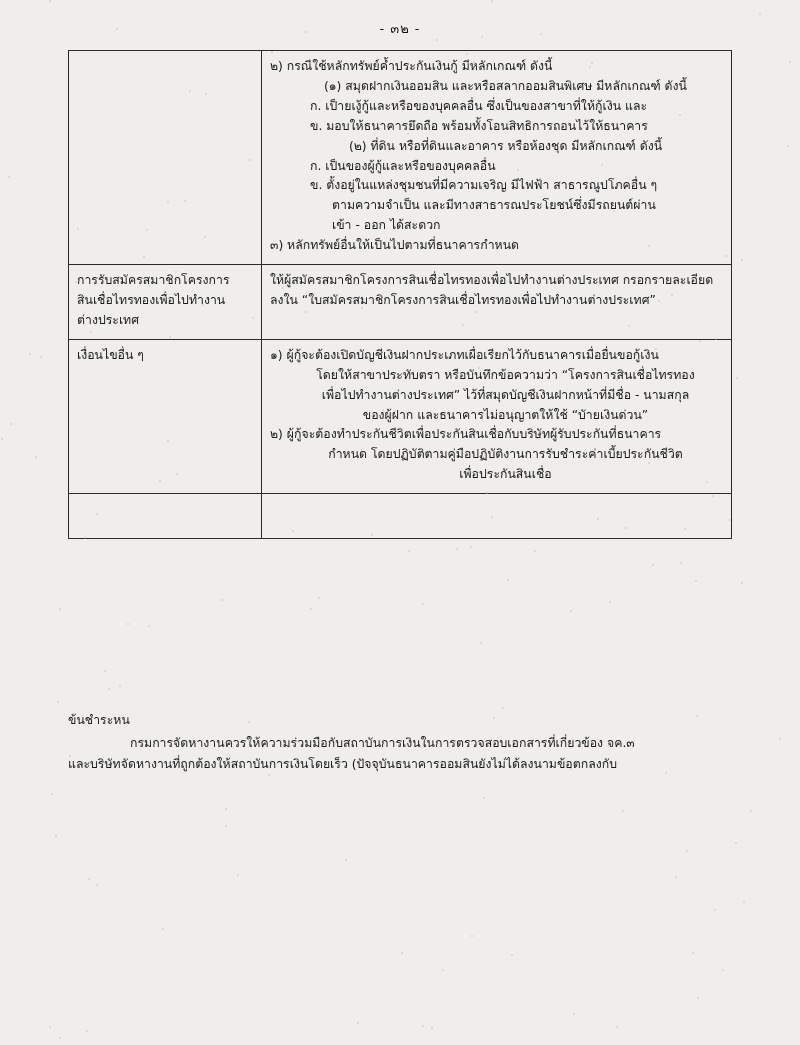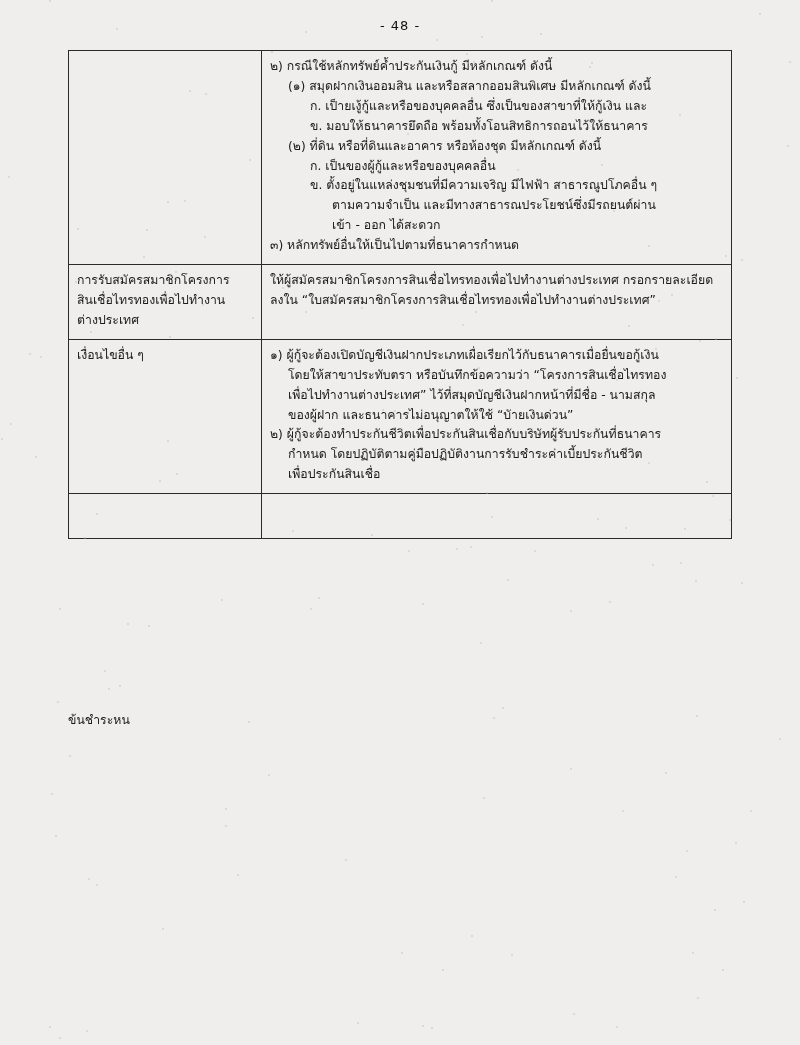--- a/index.html
+++ b/index.html
@@ -41,21 +41,21 @@
     font-size: 12.3px;
     line-height: 1.62;
   }
   td.labelcol {
     width: 176px;
   }
   .ln {
     display: block;
     white-space: nowrap;
   }
-  .i1 { padding-left: 18px; }
+  .i1 { padding-left: 18px; text-align: center; }
   .i2 { padding-left: 40px; }
   .i3 { padding-left: 62px; }
   .notes {
     position: absolute;
     left: 68px;
     top: 710px;
     width: 680px;
     font-size: 12.3px;
     line-height: 1.72;
   }
@@ -81,21 +81,21 @@
     height: 2px;
     border-radius: 50%;
   }
   .emptyrow td { height: 30px; }
 </style>
 </head>
 <body>
 
 <div class="page">
 
-  <div class="page-number">- 48 -</div>
+  <div class="page-number">- ๓๒ -</div>
 
   <div class="table-wrap">
     <table class="doc">
       <tbody>
           <tr>
             <td class="labelcol">
               <span class="ln"></span>
             </td>
             <td>
               <span class="ln i0">๒) กรณีใช้หลักทรัพย์ค้ำประกันเงินกู้ มีหลักเกณฑ์ ดังนี้</span>
@@ -139,20 +139,22 @@
             <td class="labelcol" style="border-top: none;"></td>
             <td style="border-top: none;"></td>
           </tr>
         </tbody>
     </table>
   </div>
 
   <div class="notes">
     <div class="heading">ข้นชำระหน</div>
     <div>
+        <div class="para">กรมการจัดหางานควรให้ความร่วมมือกับสถาบันการเงินในการตรวจสอบเอกสารที่เกี่ยวข้อง จค.๓</div>
+        <div class="para2">และบริษัทจัดหางานที่ถูกต้องให้สถาบันการเงินโดยเร็ว  (ปัจจุบันธนาคารออมสินยังไม่ได้ลงนามข้อตกลงกับ</div>
       </div>
   </div>
 
   <div class="speckles">
       <span class="sp" style="left: 474.66px; top: 311.235px;"></span>
       <span class="sp" style="left: 431.122px; top: 1026.58px;"></span>
       <span class="sp" style="left: 534.387px; top: 550.371px;"></span>
       <span class="sp" style="left: 691.565px; top: 951.94px;"></span>
       <span class="sp" style="left: 59.275px; top: 1037.27px;"></span>
       <span class="sp" style="left: 166.659px; top: 201.089px;"></span>

